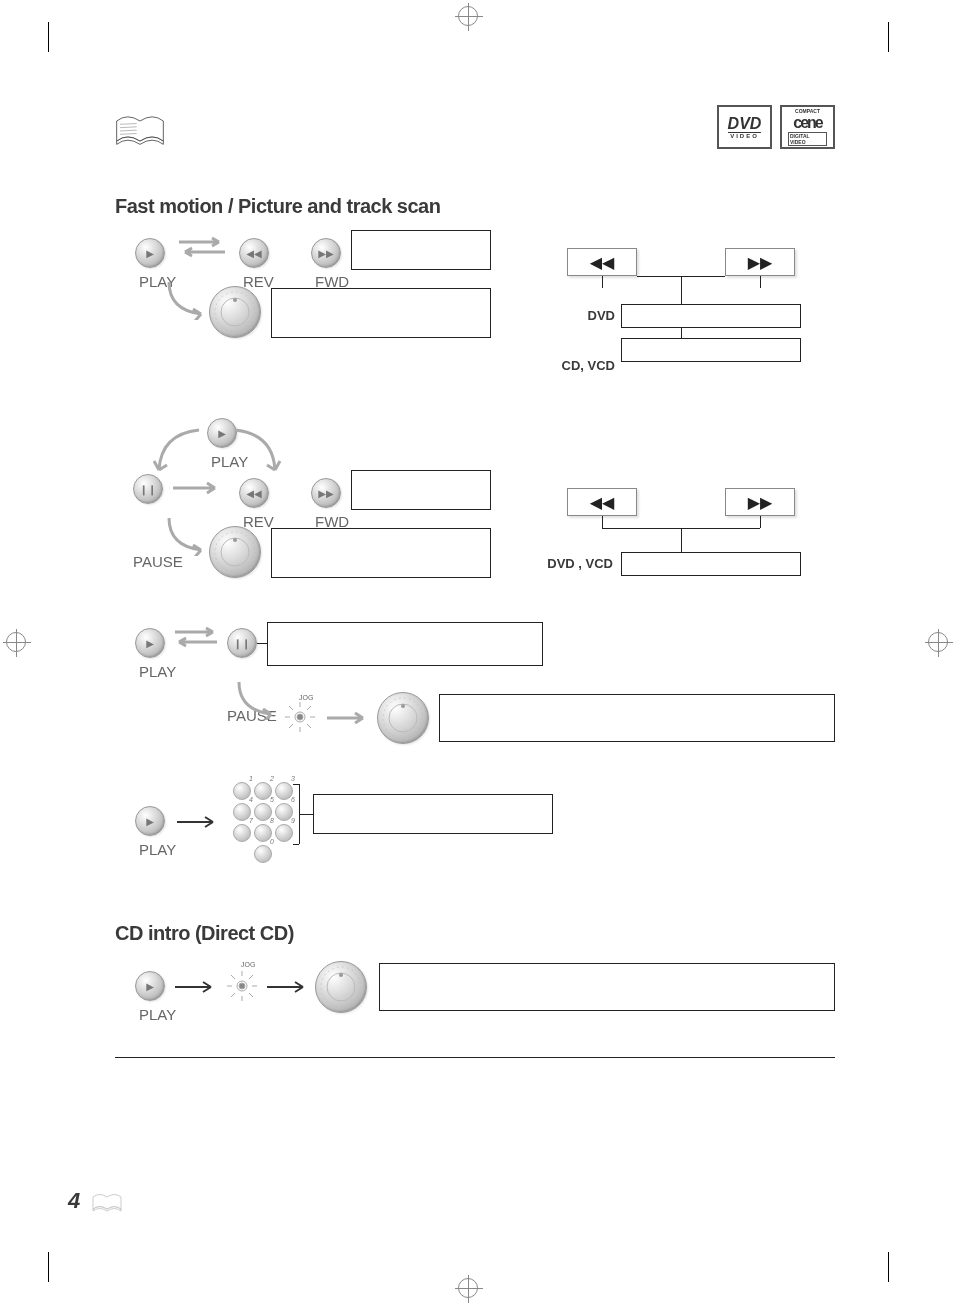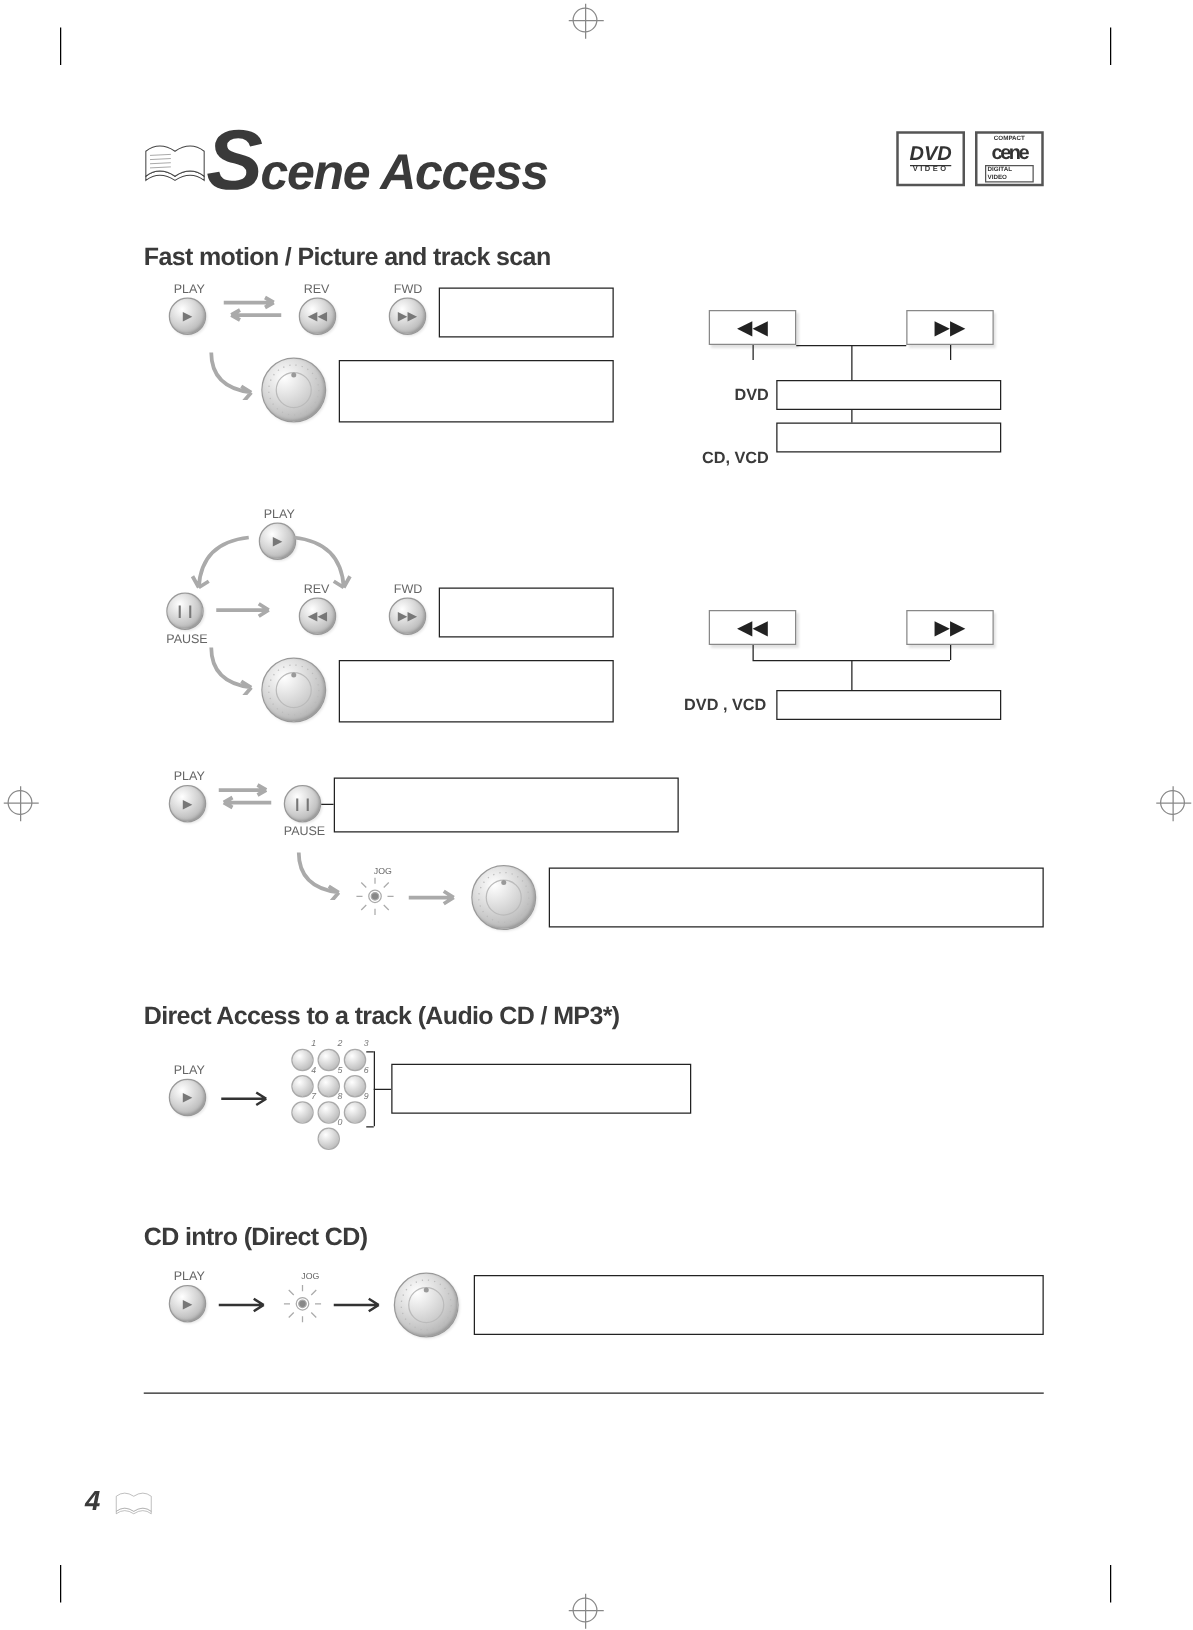--- a/index.html
+++ b/index.html
@@ -74,21 +74,21 @@
   .btn {
     position: absolute; width: 30px; height: 30px; border-radius: 50%;
     background: radial-gradient(circle at 35% 30%, #fff, #c6c6c6 60%, #999);
     border: 1px solid #999;
     box-shadow: inset -1px -1px 2px rgba(0,0,0,.15), 1px 1px 2px rgba(0,0,0,.1);
     display: flex; align-items: center; justify-content: center;
     font-size: 10px; color: #777;
   }
   .btn.lg { width: 52px; height: 52px; }
   .caption {
-    position: absolute; font-size: 10px; color: #666; text-align: center;
+    position: absolute; font-size: 15px; color: #666; text-align: center; margin-top: 47px;
   }
   .textbox {
     position: absolute; border: 1px solid #222; background: #fff;
   }
   .keycap {
     position: absolute; border: 1px solid #888; width: 70px; height: 28px;
     background: #fff; box-shadow: 2px 2px 2px rgba(0,0,0,.12);
     display: flex; align-items: center; justify-content: center;
     font-size: 16px; color: #222;
   }
@@ -154,23 +154,20 @@
 
   <div class="header">
     <svg class="book-icon" viewBox="0 0 60 40">
       <path d="M2 32 Q15 22 30 32 Q45 22 58 32 L58 36 Q45 26 30 36 Q15 26 2 36 Z" fill="#fff" stroke="#444"></path>
       <path d="M2 8 Q15 -2 30 8 Q45 -2 58 8 L58 32 Q45 22 30 32 Q15 22 2 32 Z" fill="#fff" stroke="#444"></path>
       <line x1="6" y1="12" x2="26" y2="11" stroke="#888" stroke-width="0.7"></line>
       <line x1="6" y1="16" x2="26" y2="15" stroke="#888" stroke-width="0.7"></line>
       <line x1="6" y1="20" x2="26" y2="19" stroke="#888" stroke-width="0.7"></line>
       <line x1="6" y1="24" x2="26" y2="23" stroke="#888" stroke-width="0.7"></line>
     </svg>
-    <div class="title">
-      <span class="big">S</span><span class="rest">cene Access</span>
-    </div>
     <div class="logos">
       <div class="logo-box logo-dvd">
         <div class="top">DVD</div>
         <div class="bot">VIDEO</div>
       </div>
       <div class="logo-box logo-disc">
         <div class="tiny">COMPACT</div>
         <div class="disc">cene</div>
         <div class="tiny" style="border:1px solid #555;padding:0 1px">DIGITAL VIDEO</div>
       </div>
@@ -357,21 +354,20 @@
             <circle cx="22" cy="22" r="14" fill="none" stroke="#bbb"></circle>
             <circle cx="22" cy="22" r="20" fill="none" stroke="#bbb" stroke-dasharray="1 4"></circle>
             <circle cx="22" cy="10" r="2" fill="#999"></circle>
           </svg>
       </div>
       <div class="textbox" style="left:324px;top:78px;width:396px;height:48px"></div>
     </div>
   </div>
 
   <div class="section">
-    <h2>Direct Access to a track (Audio CD / MP3*)</h2>
     <div class="diagram" style="height:120px">
       <div class="caption" style="left:24px;top:18px">PLAY</div>
       <div class="btn" style="left:20px;top:30px">
           <span>▶</span>
         </div>
       <div class="arrow" style="left:58px;top:36px;width:50px;height:20px">
         <svg viewBox="0 0 50 20">
             <path d="M4 10 H40 M40 10 l-8 -5 M40 10 l-8 5" stroke="#333" stroke-width="2" fill="none"></path>
           </svg>
       </div>

